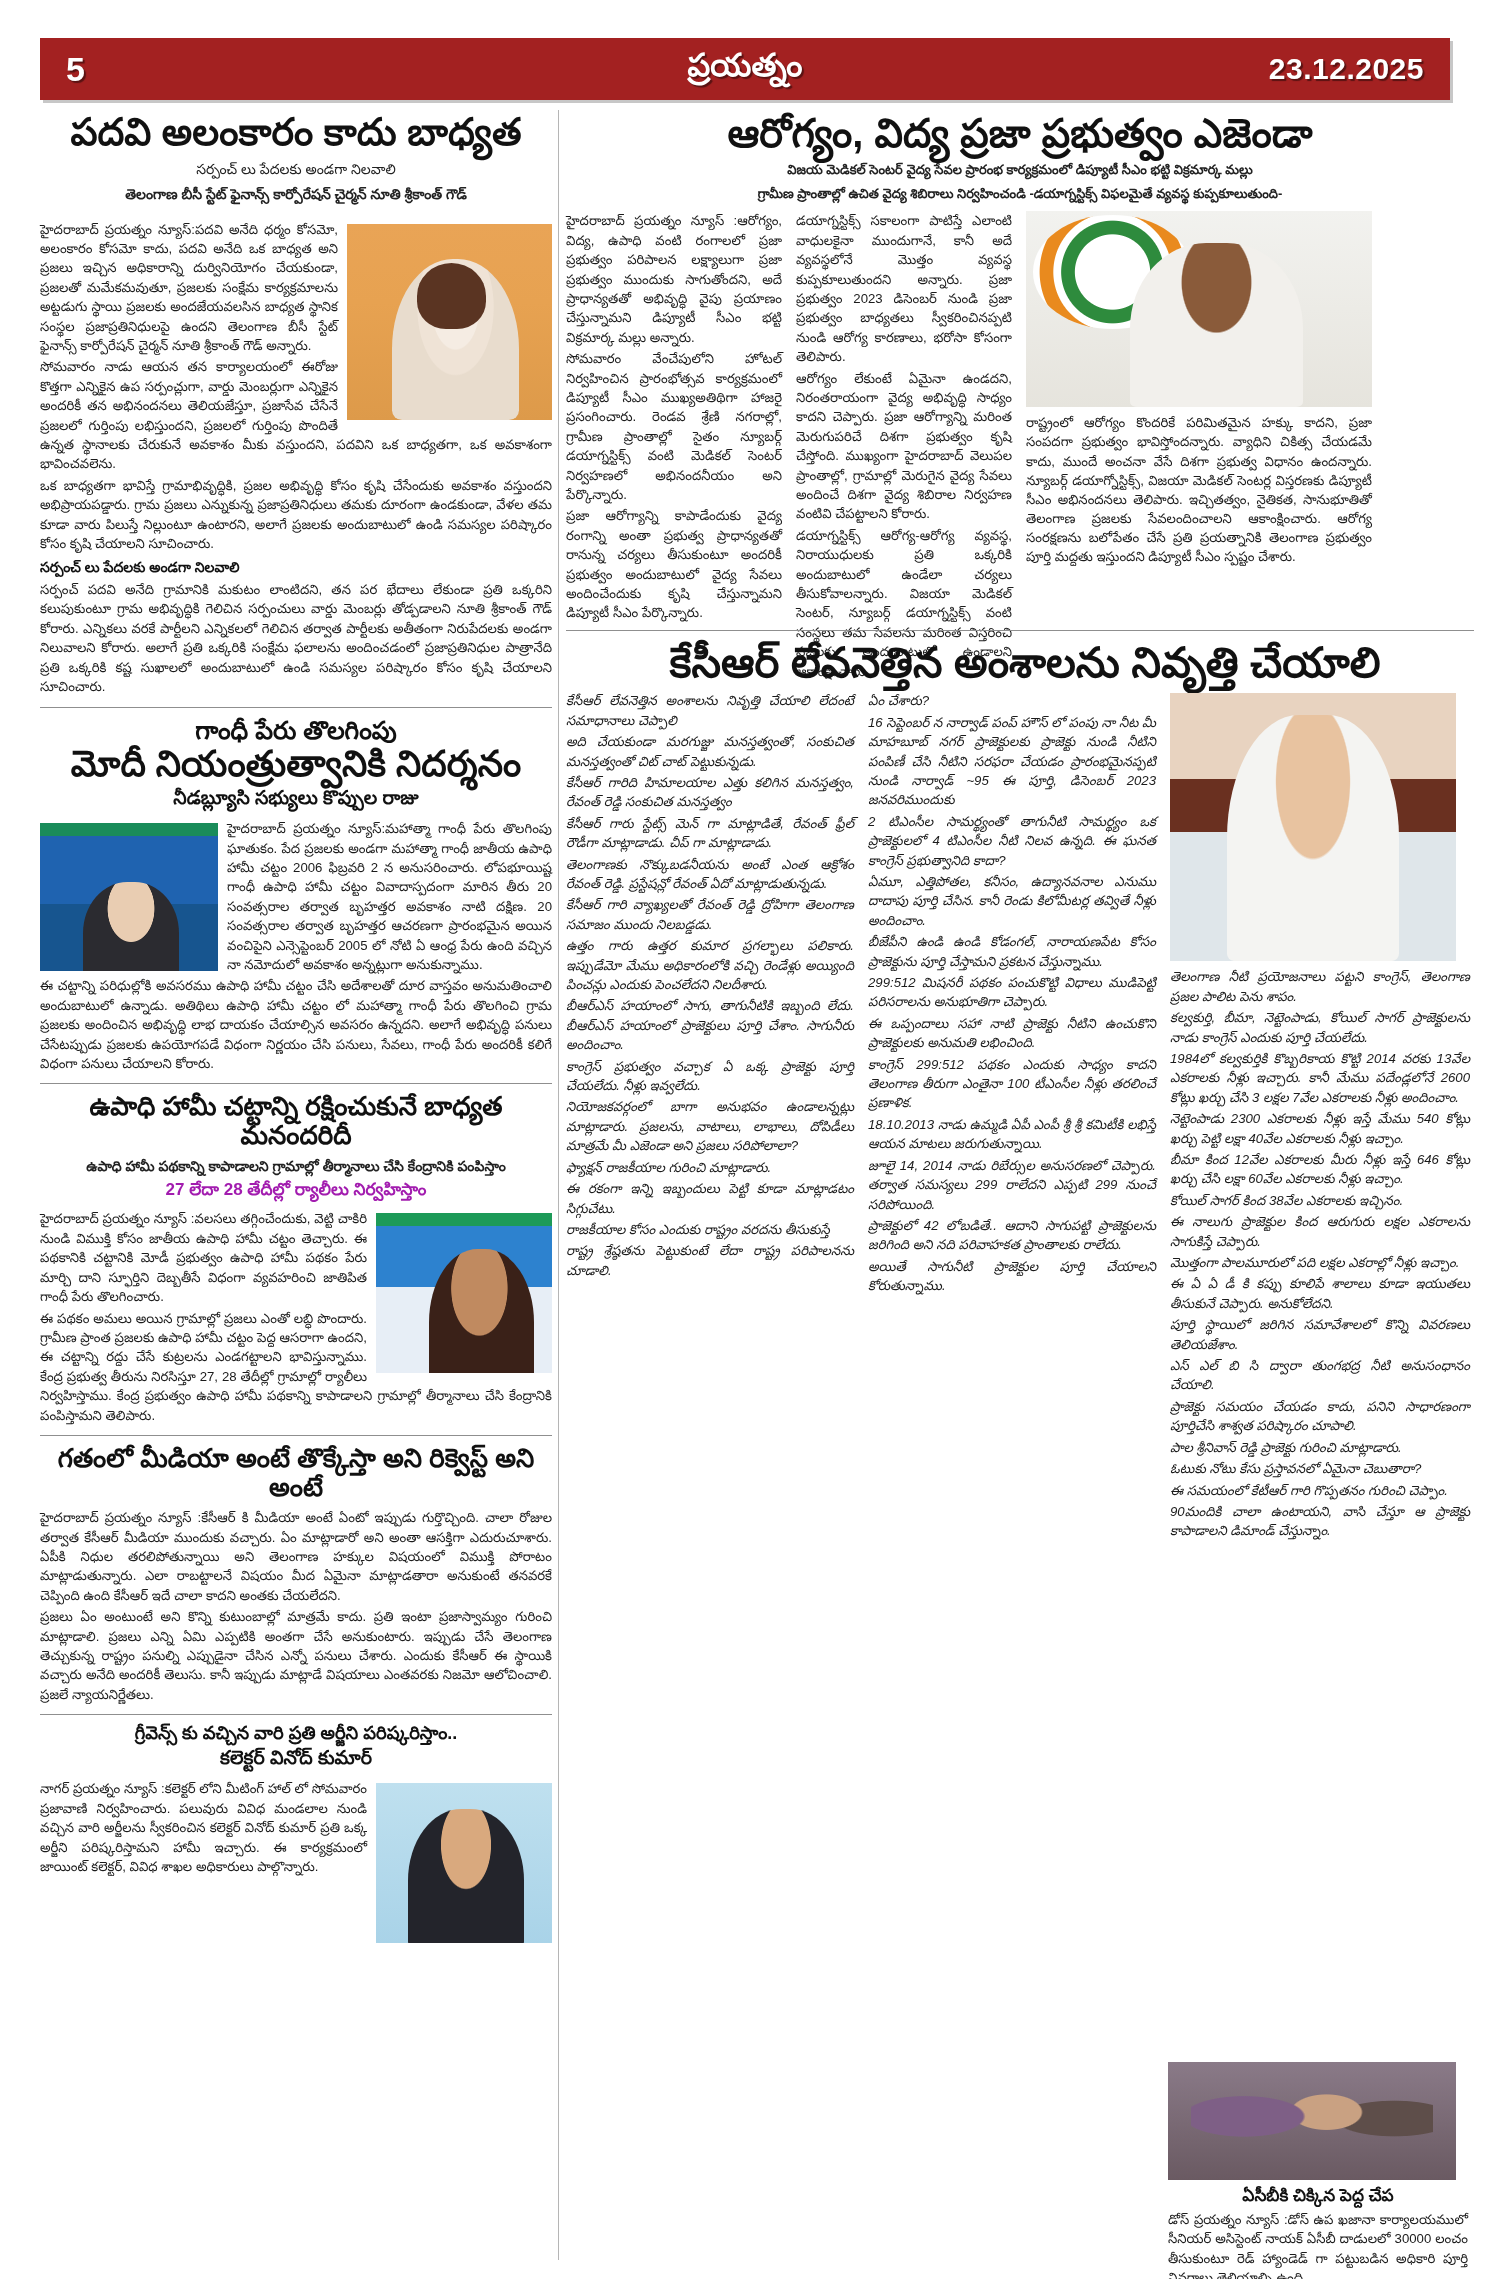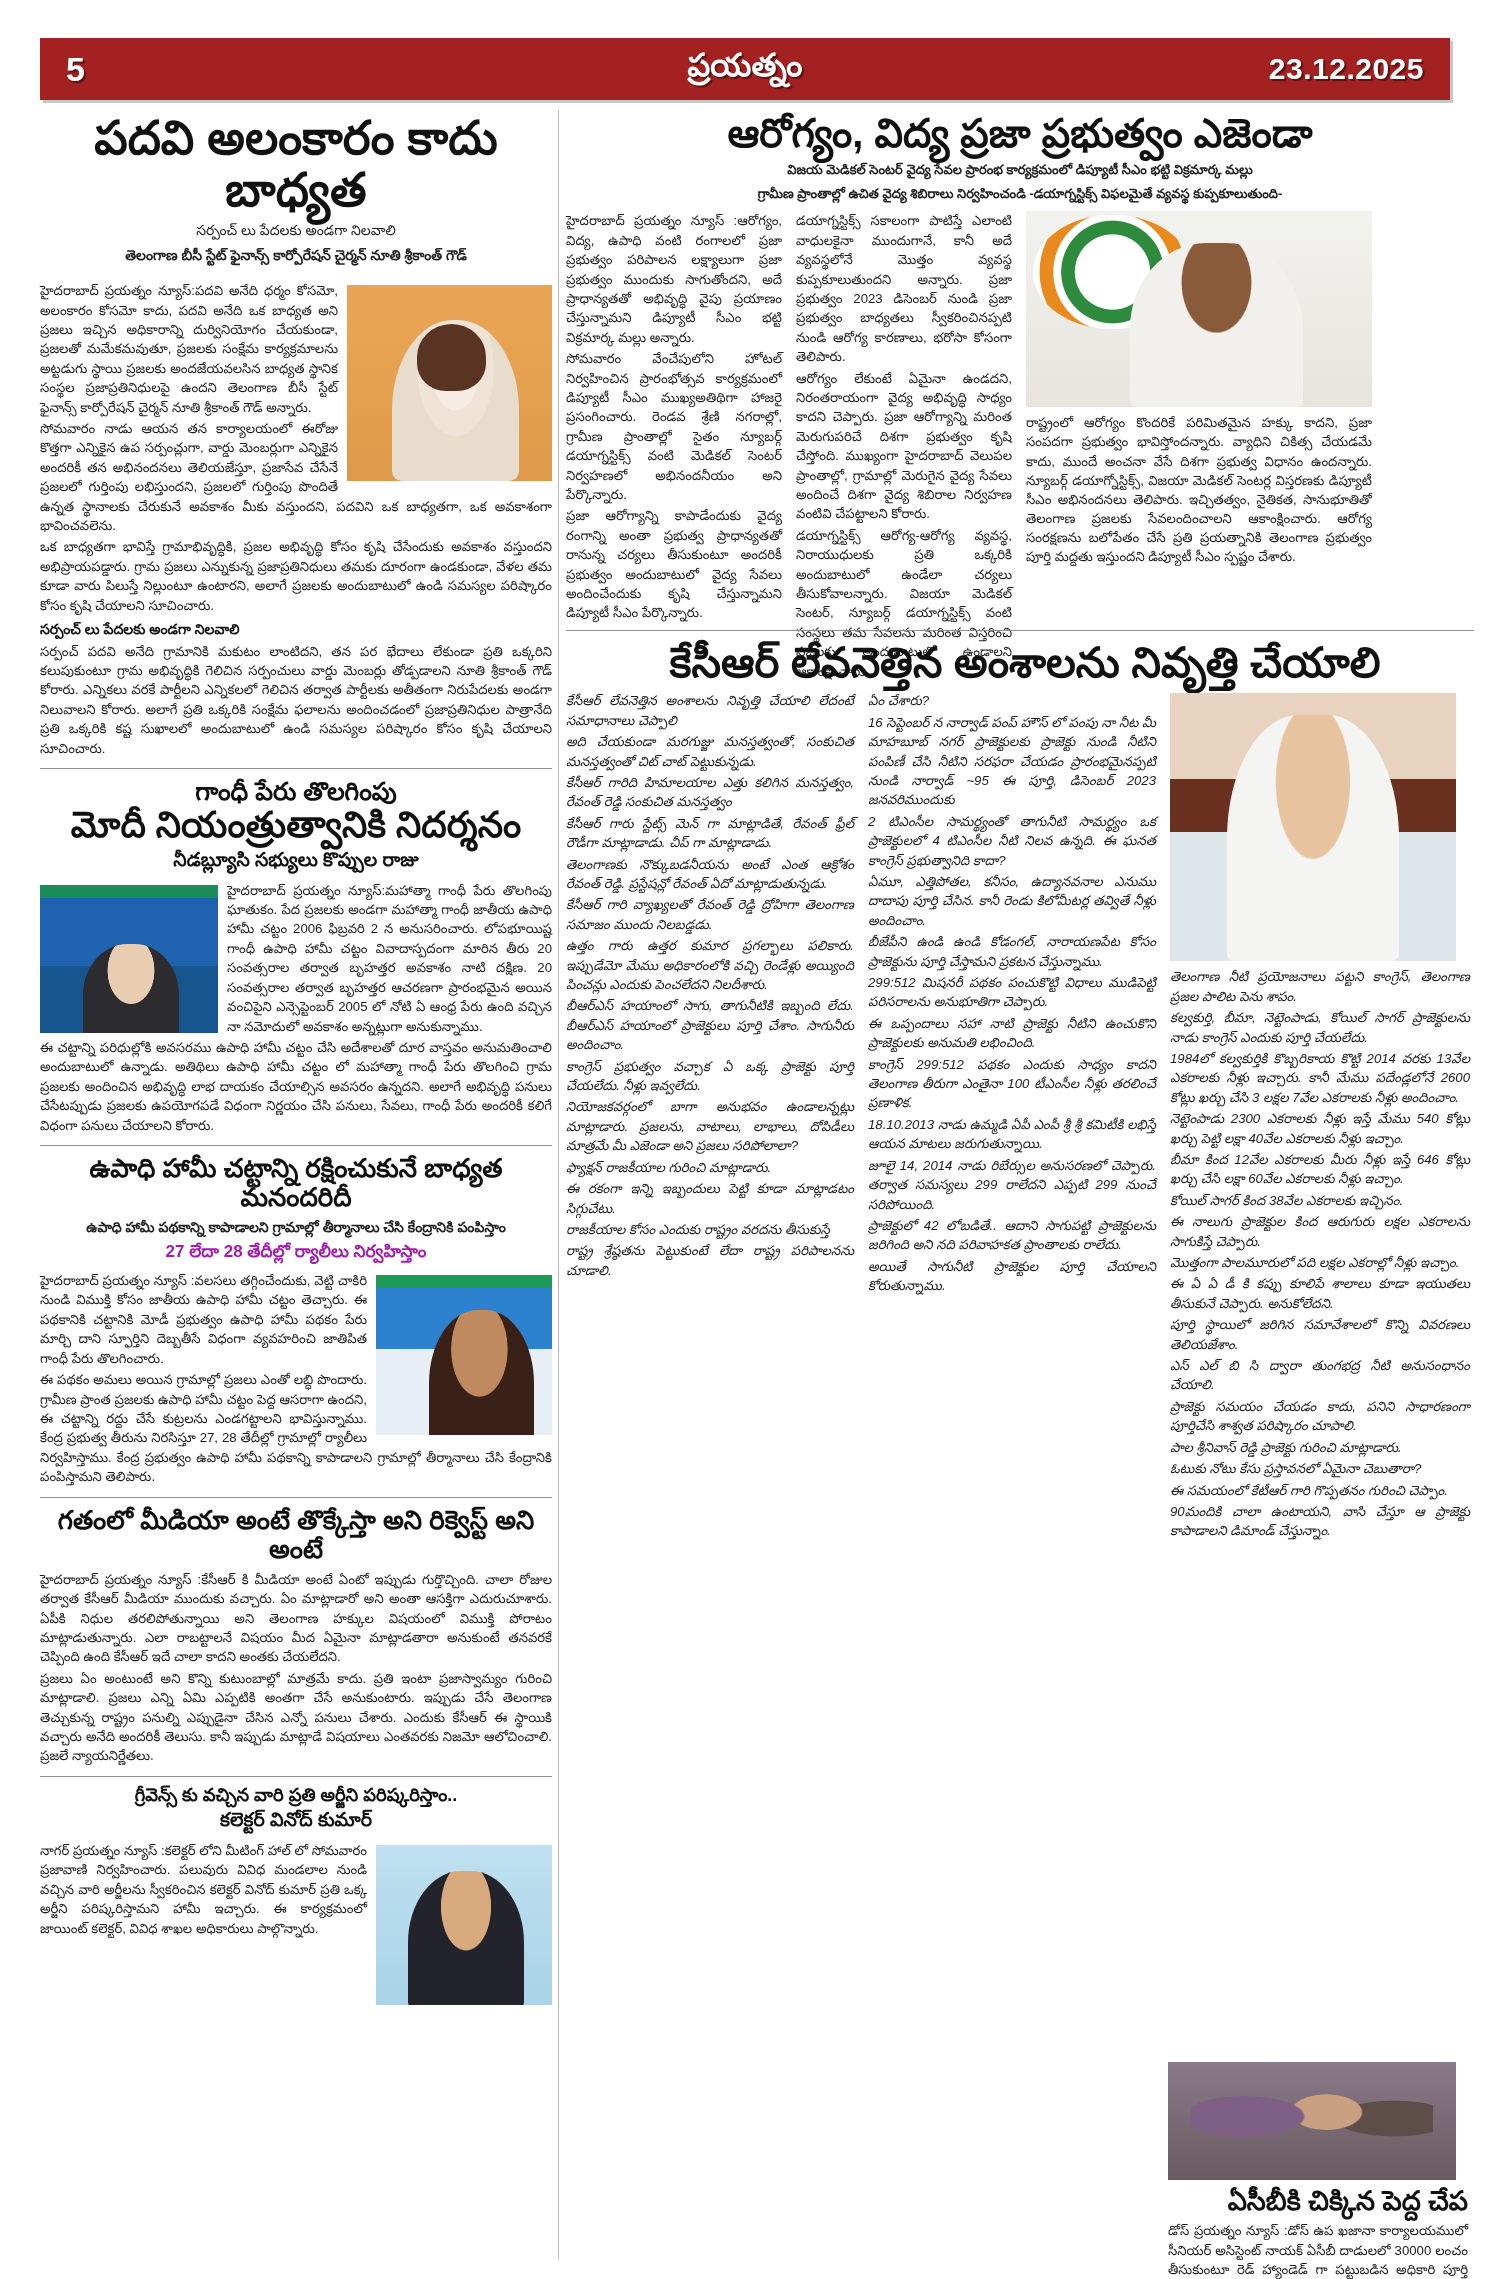--- a/index.html
+++ b/index.html
@@ -31,21 +31,21 @@
     position:absolute; left:0; right:0; text-align:center;
   }
   .masthead .mhdate {
     color:#fff; font-size:30px; font-weight:bold; letter-spacing:0.5px;
     text-shadow:2px 2px 1px rgba(0,0,0,0.45);
     z-index:2;
   }
 
   
   .hl1 { font-size:31px; font-weight:bold; text-align:center; line-height:1.12; color:#111; }
-  .hl2 { font-size:47px; font-weight:bold; text-align:center; line-height:1.1; color:#111; }
+  .hl2 { font-size:38px; font-weight:bold; text-align:center; line-height:1.1; color:#111; }
   .hl-main { font-size:40px; font-weight:bold; text-align:center; line-height:1.08; color:#111; }
   .kicker { font-size:14px; text-align:center; line-height:1.35; color:#222; margin-top:6px; }
   .kicker.b { font-weight:bold; }
   .sub-b { font-size:17px; font-weight:bold; text-align:center; color:#a21caf; margin-top:5px; }
   .byline { font-size:19px; font-weight:bold; text-align:center; color:#111; margin-top:4px; }
   .body { font-size:13.2px; line-height:1.47; text-align:justify; color:#1b1b1b; }
   .body p { margin:0 0 2px 0; }
   .subhead { font-size:14px; font-weight:bold; margin:4px 0 2px 0; color:#111; }
   .caption { font-size:13.2px; line-height:1.45; text-align:justify; color:#1b1b1b; margin-top:6px; }
 
@@ -316,17 +316,17 @@
           <p>90మందికి చాలా ఉంటాయని, వాసి చేస్తూ ఆ ప్రాజెక్టు కాపాడాలని డిమాండ్ చేస్తున్నాం.</p>
         </div>
       </div>
     </div>
   </div>
 
   <div style="position:absolute; left:1168px; top:2062px; width:300px;">
     <div class="photo ph-acb" style="width:288px; height:118px; margin-bottom:6px;">
         <span class="photo-inner"></span>
       </div>
-    <div class="hl1" style="font-size:27px; text-align:right;">ఏసీబీకి చిక్కిన పెద్ద చేప</div>
+    <div class="hl1" style="font-size:17px; text-align:center;">ఏసీబీకి చిక్కిన పెద్ద చేప</div>
     <div class="body" style="margin-top:5px;">డోస్ ప్రయత్నం న్యూస్ :డోస్ ఉప ఖజానా కార్యాలయములో సీనియర్ అసిస్టెంట్ నాయక్ ఏసీబీ దాడులలో 30000 లంచం తీసుకుంటూ రెడ్ హ్యాండెడ్ గా  పట్టుబడిన అధికారి పూర్తి వివరాలు తెలియాల్సి ఉంది...</div>
   </div>
 
 </div>
 
 </body></html>

